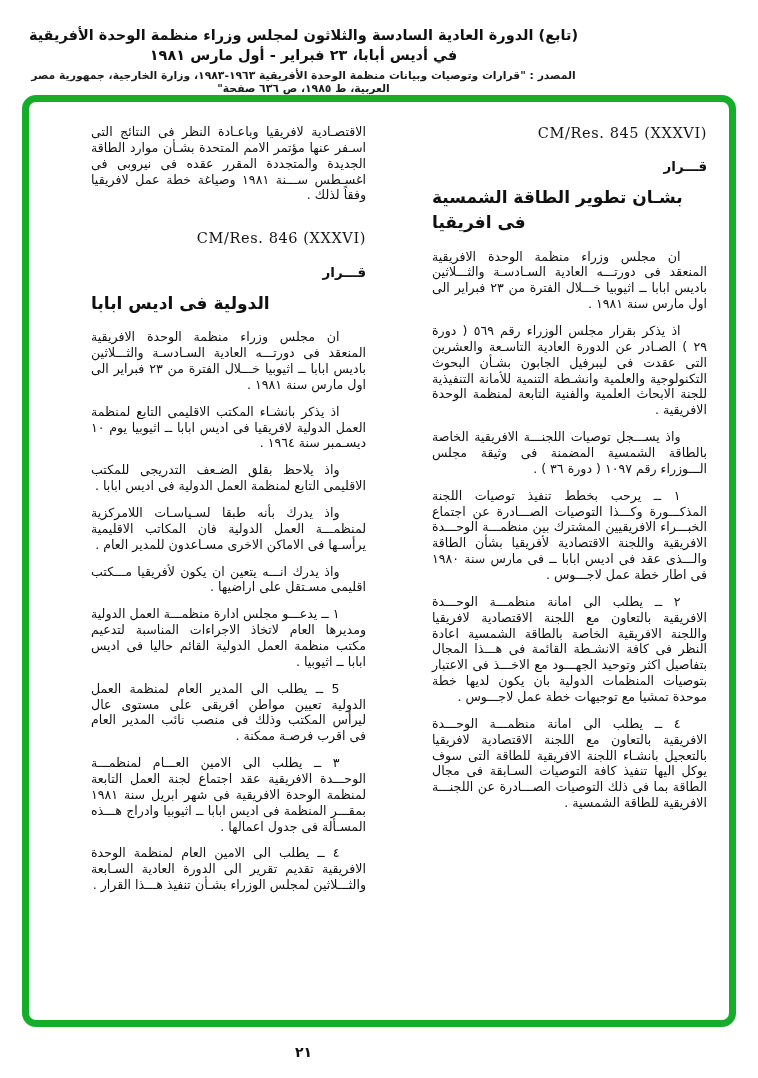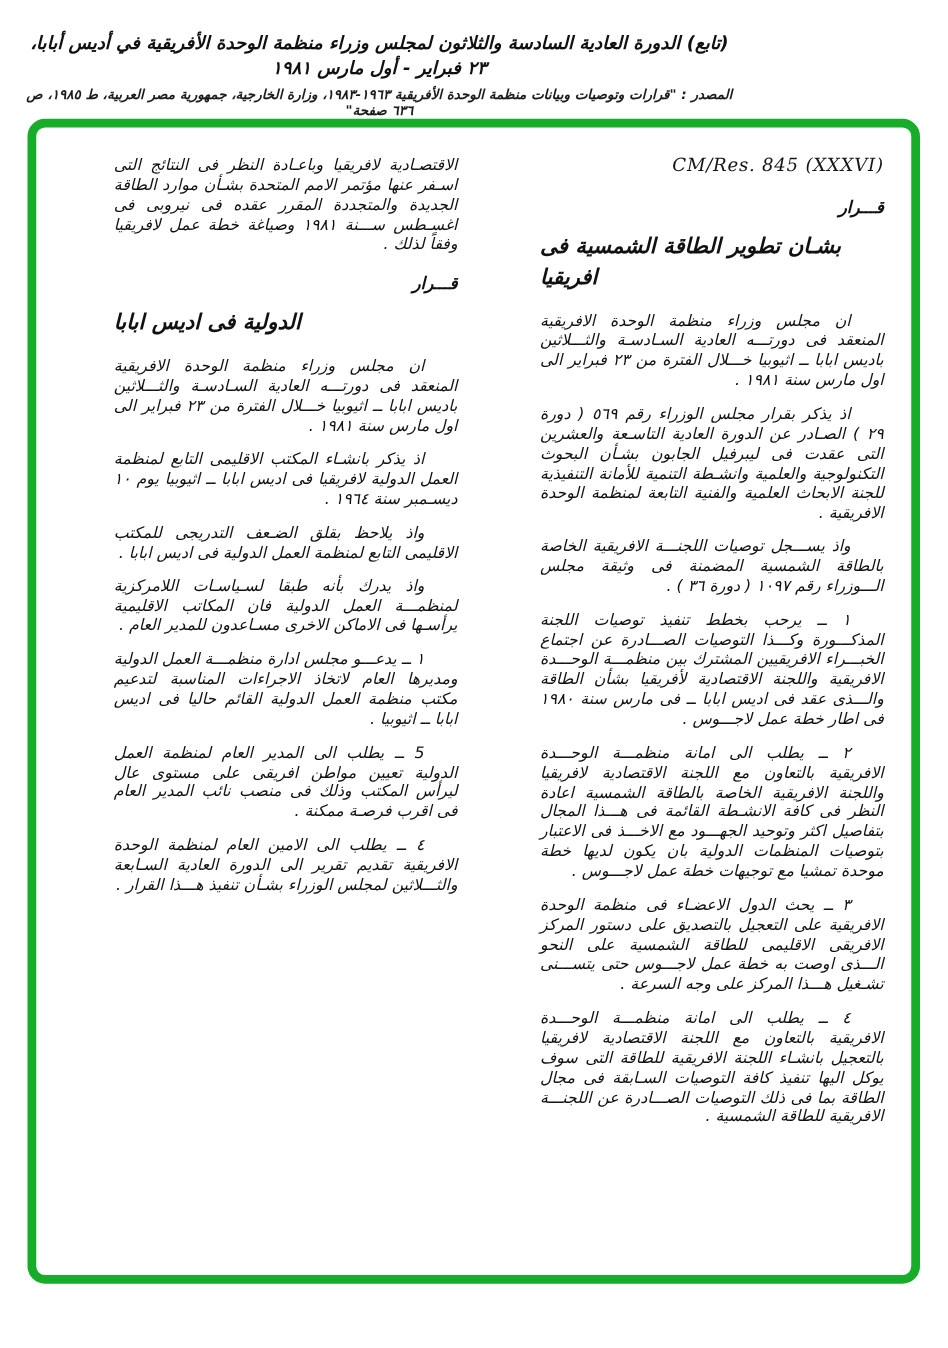--- a/index.html
+++ b/index.html
@@ -4,21 +4,21 @@
 <style>
   * { box-sizing: border-box; }
   html, body {
     margin: 0; padding: 0;
     width: 758px; height: 1078px;
     background: #ffffff;
     font-family: "DejaVu Sans", sans-serif;
     color: #111111;
     overflow: hidden;
   }
-  .page { position: relative; width: 607px; height: 1078px; font-style: italic; }
+  .page { position: relative; width: 607px; height: 1078px; }
 
   
   .header {
     position: absolute; top: 26px; left: 20px; right: 20px;
     direction: rtl; text-align: center;
   }
   .header-line1 {
     font-weight: bold; font-size: 14.5px; line-height: 1.35;
     letter-spacing: 0;
   }
@@ -97,41 +97,46 @@
       <section class="col">
         <div class="ref">CM/Res. 845 (XXXVI)</div>
         <div class="res-word">قـــرار</div>
         <div class="res-subject">بشـان تطوير الطاقة الشمسية فى افريقيا</div>
         <div class="body-text">
           <p class="para">ان مجلس وزراء منظمة الوحدة الافريقية المنعقد فى دورتـــه العادية السـادسـة والثـــلاثين باديس ابابا ــ اثيوبيا خـــلال الفترة من ٢٣ فبراير الى اول مارس سنة ١٩٨١ .</p>
           <p class="para">اذ يذكر بقرار مجلس الوزراء رقم ٥٦٩ ( دورة ٢٩ ) الصـادر عن الدورة العادية التاسـعة والعشرين التى عقدت فى ليبرفيل الجابون بشـأن البحوث التكنولوجية والعلمية وانشـطة التنمية للأمانة التنفيذية للجنة الابحاث العلمية والفنية التابعة لمنظمة الوحدة الافريقية .</p>
           <p class="para">واذ يســـجل توصيات اللجنـــة الافريقية الخاصة بالطاقة الشمسية المضمنة فى وثيقة مجلس الـــوزراء رقم ١٠٩٧ ( دورة ٣٦ ) .</p>
           <p class="para">١ ــ يرحب بخطط تنفيذ توصيات اللجنة المذكـــورة وكـــذا التوصيات الصـــادرة عن اجتماع الخبـــراء الافريقيين المشترك بين منظمـــة الوحـــدة الافريقية واللجنة الاقتصادية لأفريقيا بشأن الطاقة والـــذى عقد فى اديس ابابا ــ فى مارس سنة ١٩٨٠ فى اطار خطة عمل لاجـــوس .</p>
           <p class="para">٢ ــ يطلب الى امانة منظمـــة الوحـــدة الافريقية بالتعاون مع اللجنة الاقتصادية لافريقيا واللجنة الافريقية الخاصة بالطاقة الشمسية اعادة النظر فى كافة الانشـطة القائمة فى هـــذا المجال بتفاصيل اكثر وتوحيد الجهـــود مع الاخـــذ فى الاعتبار بتوصيات المنظمات الدولية بان يكون لديها خطة موحدة تمشيا مع توجيهات خطة عمل لاجـــوس .</p>
-          <p class="para">٣ ــ يحث الدول الاعضـاء فى منظمة الوحدة الافريقية على التعجيل بالتصديق على دستور المركز الافريقى الاقليمى للطاقة الشمسية على النحو الـــذى اوصت به خطة عمل لاجـــوس حتى يتســـنى تشـغيل هـــذا المركز على وجه السرعة .</p>
           <p class="para">٤ ــ يطلب الى امانة منظمـــة الوحـــدة الافريقية بالتعاون مع اللجنة الاقتصادية لافريقيا بالتعجيل بانشـاء اللجنة الافريقية للطاقة التى سوف يوكل اليها تنفيذ كافة التوصيات السـابقة فى مجال الطاقة بما فى ذلك التوصيات الصـــادرة عن اللجنـــة الافريقية للطاقة الشمسية .</p>
         </div>
       </section>
 
       <section class="col">
         <div class="body-text" style="margin-top:2px">
           <p class="para no-indent">الاقتصـادية لافريقيا وباعـادة النظر فى النتائج التى اسـفر عنها مؤتمر الامم المتحدة بشـأن موارد الطاقة الجديدة والمتجددة المقرر عقده فى نيروبى فى اغسـطس ســـنة ١٩٨١ وصياغة خطة عمل لافريقيا وفقاً لذلك .</p>
         </div>
+        <div class="ref mt-lg">CM/Res. 846 (XXXVI)</div>
         <div class="res-word">قـــرار</div>
         <div class="res-subject">
           <div>الدولية فى اديس ابابا</div>
         </div>
         <div class="body-text">
           <p class="para">ان مجلس وزراء منظمة الوحدة الافريقية المنعقد فى دورتـــه العادية السـادسـة والثـــلاثين باديس ابابا ــ اثيوبيا خـــلال الفترة من ٢٣ فبراير الى اول مارس سنة ١٩٨١ .</p>
           <p class="para">اذ يذكر بانشـاء المكتب الاقليمى التابع لمنظمة العمل الدولية لافريقيا فى اديس ابابا ــ اثيوبيا يوم ١٠ ديسـمبر سنة ١٩٦٤ .</p>
           <p class="para">واذ يلاحظ بقلق الضـعف التدريجى للمكتب الاقليمى التابع لمنظمة العمل الدولية فى اديس ابابا .</p>
           <p class="para">واذ يدرك بأنه طبقا لسـياسـات اللامركزية لمنظمـــة العمل الدولية فان المكاتب الاقليمية يرأسـها فى الاماكن الاخرى مسـاعدون للمدير العام .</p>
+          <p class="para">واذ يدرك انـــه يتعين ان يكون لأفريقيا مـــكتب اقليمى مسـتقل على اراضيها .</p>
           <p class="para">١ ــ يدعـــو مجلس ادارة منظمـــة العمل الدولية ومديرها العام لاتخاذ الاجراءات المناسبة لتدعيم مكتب منظمة العمل الدولية القائم حاليا فى اديس ابابا ــ اثيوبيا .</p>
           <p class="para">5 ــ يطلب الى المدير العام لمنظمة العمل الدولية تعيين مواطن افريقى على مستوى عال ليرأس المكتب وذلك فى منصب نائب المدير العام فى اقرب فرصـة ممكنة .</p>
+          <p class="para">٣ ــ يطلب الى الامين العـــام لمنظمـــة الوحـــدة الافريقية عقد اجتماع لجنة العمل التابعة لمنظمة الوحدة الافريقية فى شهر ابريل سنة ١٩٨١ بمقـــر المنظمة فى اديس ابابا ــ اثيوبيا وادراج هـــذه المسـألة فى جدول اعمالها .</p>
           <p class="para">٤ ــ يطلب الى الامين العام لمنظمة الوحدة الافريقية تقديم تقرير الى الدورة العادية السـابعة والثـــلاثين لمجلس الوزراء بشـأن تنفيذ هـــذا القرار .</p>
         </div>
       </section>
 
     </div>
   </div>
 
+  <div class="footer">
+    <span class="page-number">٢١</span>
+  </div>
 
 </div>
 
 </body></html>

